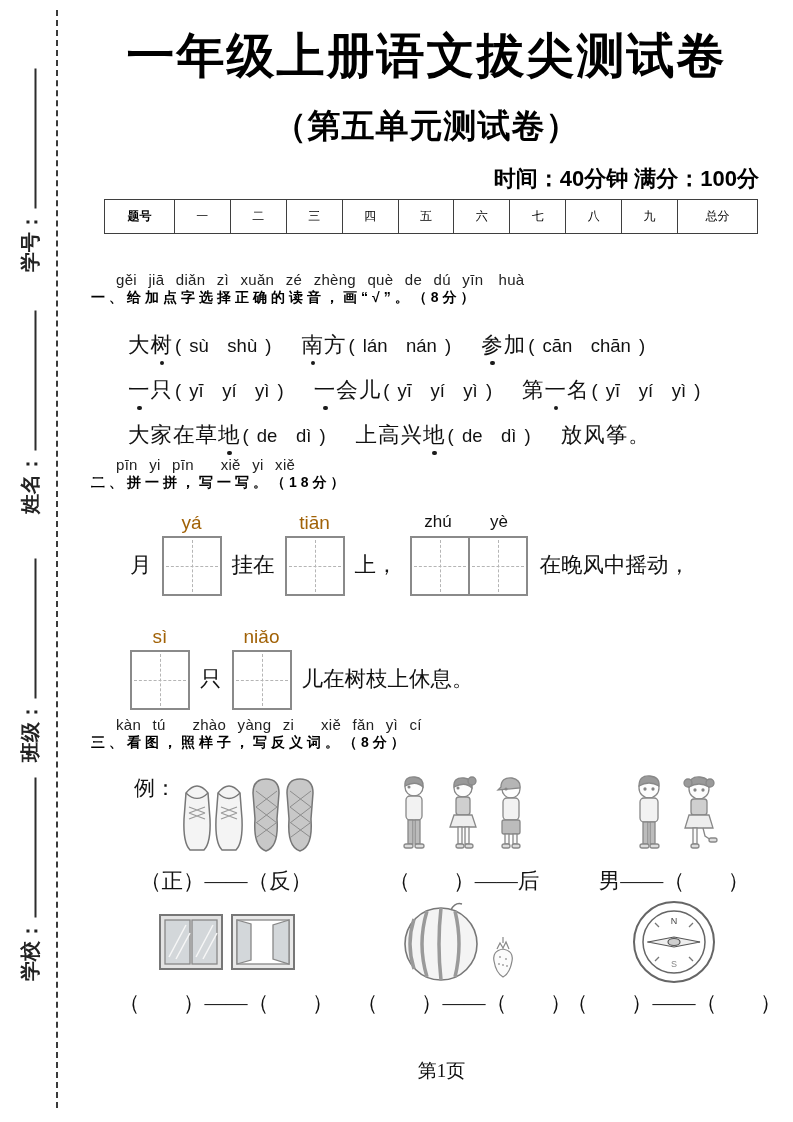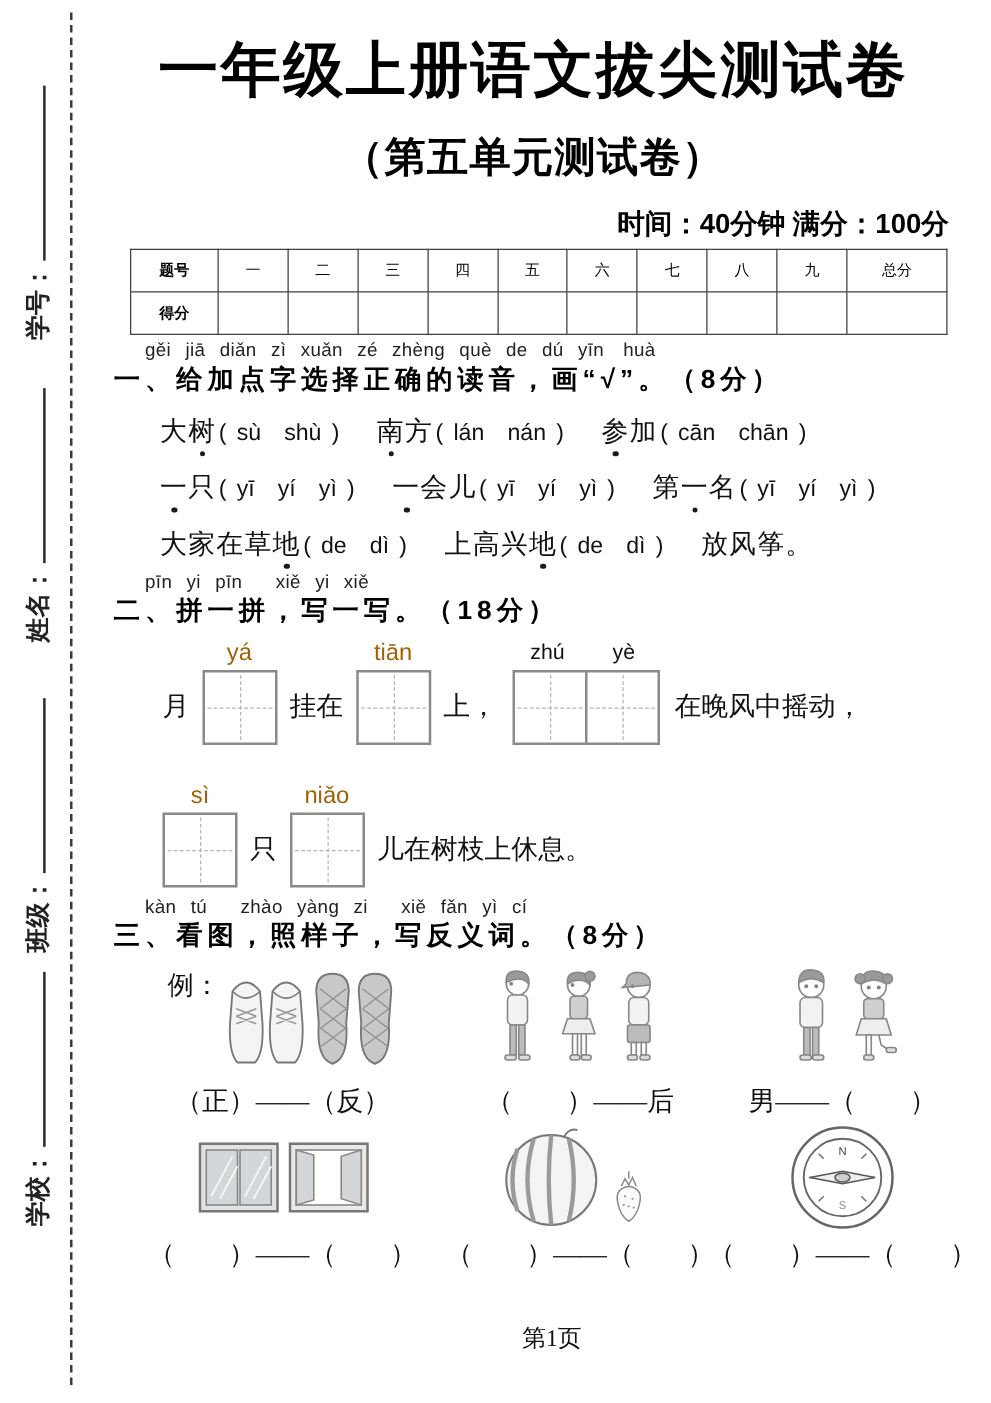--- a/index.html
+++ b/index.html
@@ -27,21 +27,21 @@
 
   
   .score-table { position:absolute; left:104px; top:199px; width:654px; border-collapse:collapse;
     font-family:"Liberation Sans", sans-serif; font-size:12px; font-weight:500; color:#000; }
   .score-table td { border:1.6px solid #3f3f3f; height:33px; text-align:center; padding:0; }
   .score-table td.lbl { font-weight:600; }
 
   
   .q-pinyin { position:absolute; font-family:"Liberation Sans", sans-serif; font-size:15px; color:#222;
     word-spacing:7px; letter-spacing:0.3px; white-space:nowrap; }
-  .q-title { position:absolute; font-family:"Liberation Sans", sans-serif; font-size:21px; font-weight:700;
+  .q-title { position:absolute; font-family:"Liberation Sans", sans-serif; font-size:14px; font-weight:700;
     letter-spacing:4px; color:#000; white-space:nowrap; }
 
   
   .q1-rows { position:absolute; left:128px; top:330px; font-size:21.5px; }
   .q1-row { height:45px; white-space:nowrap; }
   .q1-group { display:inline-block; margin-right:30px; }
   .q1-group:last-child { margin-right:0; }
   .q1char { position:relative; display:inline-block; letter-spacing:1px; }
   .q1char.dotted::after { content:""; position:absolute; left:50%; bottom:-6px; width:4.5px; height:4.5px;
     margin-left:-2px; background:#1a1a1a; border-radius:50%; }
@@ -118,33 +118,20 @@
           <td>二</td>
           <td>三</td>
           <td>四</td>
           <td>五</td>
           <td>六</td>
           <td>七</td>
           <td>八</td>
           <td>九</td>
           <td>总分</td>
         </tr>
-      <tr>
-          <td class="lbl">得分</td>
-          <td></td>
-          <td></td>
-          <td></td>
-          <td></td>
-          <td></td>
-          <td></td>
-          <td></td>
-          <td></td>
-          <td></td>
-          <td></td>
-        </tr>
     </tbody>
   </table>
 
   <div class="q-pinyin" style="left:116px; top:271px;">gěi jiā diǎn zì xuǎn zé zhèng què de dú yīn　huà</div>
   <div class="q-title" style="left:91px; top:289px;">一、给加点字选择正确的读音，画“√”。（8分）</div>
   <div class="q1-rows">
       <div class="q1-row"><span class="q1-group"><span class="q1char">大</span><span class="q1char dotted">树</span><span class="q1-choices">( sù　shù )</span></span><span class="q1-group"><span class="q1char dotted">南</span><span class="q1char">方</span><span class="q1-choices">( lán　nán )</span></span><span class="q1-group"><span class="q1char dotted">参</span><span class="q1char">加</span><span class="q1-choices">( cān　chān )</span></span></div>
       <div class="q1-row"><span class="q1-group"><span class="q1char dotted">一</span><span class="q1char">只</span><span class="q1-choices">( yī　yí　yì )</span></span><span class="q1-group"><span class="q1char dotted">一</span><span class="q1char">会</span><span class="q1char">儿</span><span class="q1-choices">( yī　yí　yì )</span></span><span class="q1-group"><span class="q1char">第</span><span class="q1char dotted">一</span><span class="q1char">名</span><span class="q1-choices">( yī　yí　yì )</span></span></div>
       <div class="q1-row"><span class="q1-group"><span class="q1char">大</span><span class="q1char">家</span><span class="q1char">在</span><span class="q1char">草</span><span class="q1char dotted">地</span><span class="q1-choices">( de　dì )</span></span><span class="q1-group"><span class="q1char">上</span><span class="q1char">高</span><span class="q1char">兴</span><span class="q1char dotted">地</span><span class="q1-choices">( de　dì )</span></span><span class="q1-group"><span class="q1char">放</span><span class="q1char">风</span><span class="q1char">筝</span><span class="q1char">。</span></span></div>
     </div>

